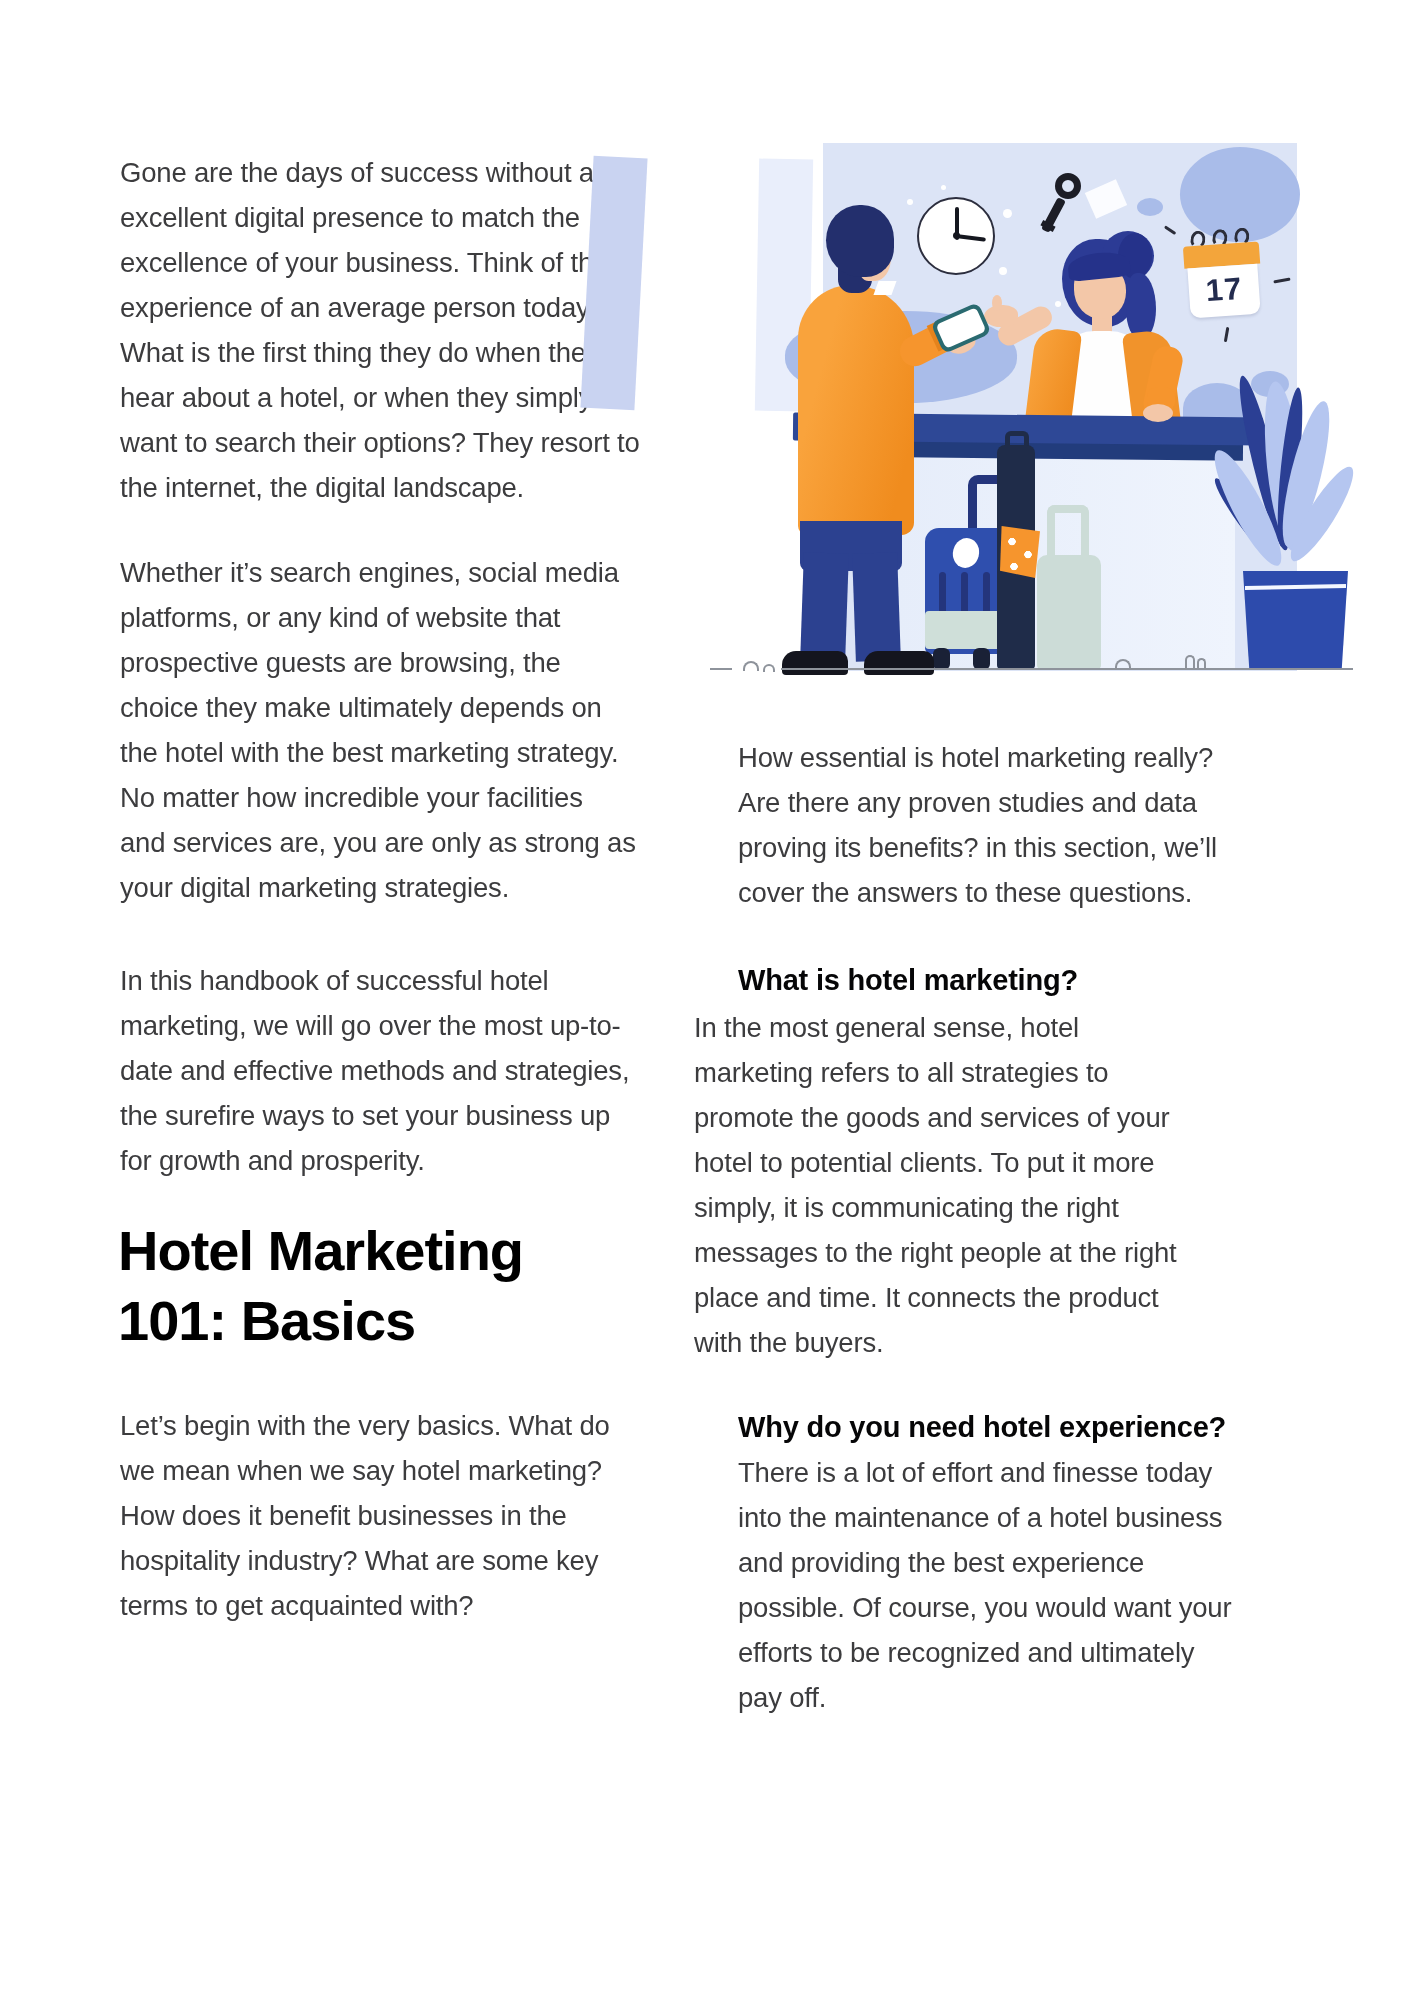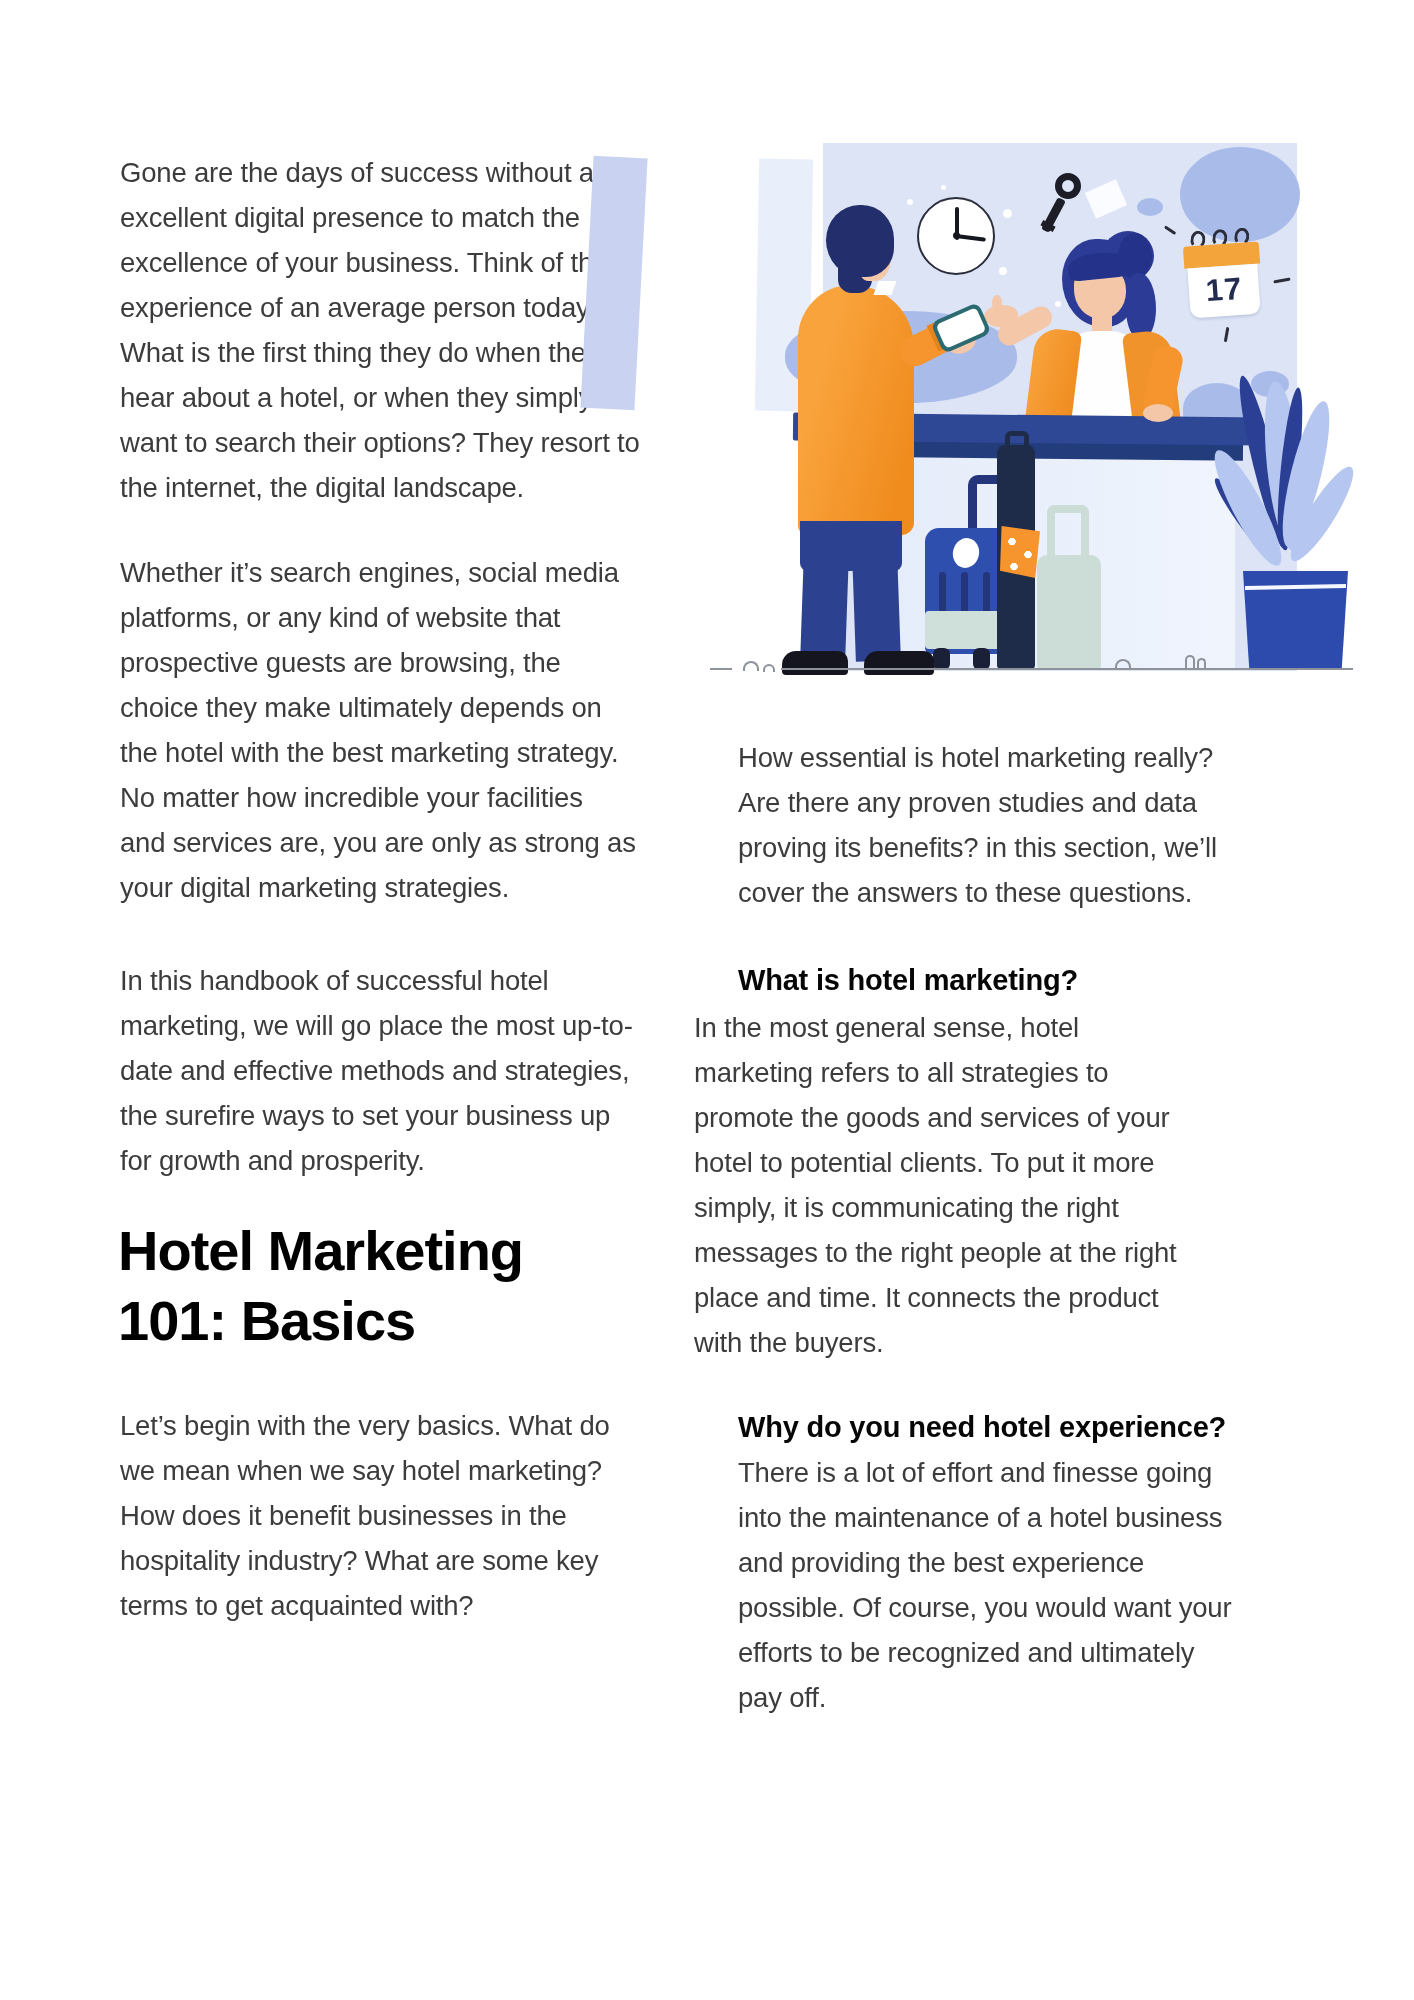--- a/index.html
+++ b/index.html
@@ -135,21 +135,21 @@
 the internet, the digital landscape.</div>
 <div class="para" style="left:120px; top:550px;">Whether it’s search engines, social media
 platforms, or any kind of website that
 prospective guests are browsing, the
 choice they make ultimately depends on
 the hotel with the best marketing strategy.
 No matter how incredible your facilities
 and services are, you are only as strong as
 your digital marketing strategies.</div>
 <div class="para" style="left:120px; top:958px;">In this handbook of successful hotel
-marketing, we will go place the most up-to-
+marketing, we will go over the most up-to-
 date and effective methods and strategies,
 the surefire ways to set your business up
 for growth and prosperity.</div>
 <div class="h1" style="left:118px; top:1216px;">Hotel Marketing
 101: Basics</div>
 <div class="para" style="left:120px; top:1403px;">Let’s begin with the very basics. What do
 we mean when we say hotel marketing?
 How does it benefit businesses in the
 hospitality industry? What are some key
 terms to get acquainted with?</div>
@@ -161,21 +161,21 @@
 <div class="subhead" style="left:738px; top:958px;">What is hotel marketing?</div>
 <div class="para" style="left:694px; top:1005px;">In the most general sense, hotel
 marketing refers to all strategies to
 promote the goods and services of your
 hotel to potential clients. To put it more
 simply, it is communicating the right
 messages to the right people at the right
 place and time. It connects the product
 with the buyers.</div>
 <div class="subhead" style="left:738px; top:1405px;">Why do you need hotel experience?</div>
-<div class="para" style="left:738px; top:1450px;">There is a lot of effort and finesse going
+<div class="para" style="left:738px; top:1450px;">There is a lot of effort and finesse today
 into the maintenance of a hotel business
 and providing the best experience
 possible. Of course, you would want your
 efforts to be recognized and ultimately
 pay off.</div>
 
 <div id="illo">
 
   <div class="abs wall"></div>
   <div class="abs stripA"></div>

